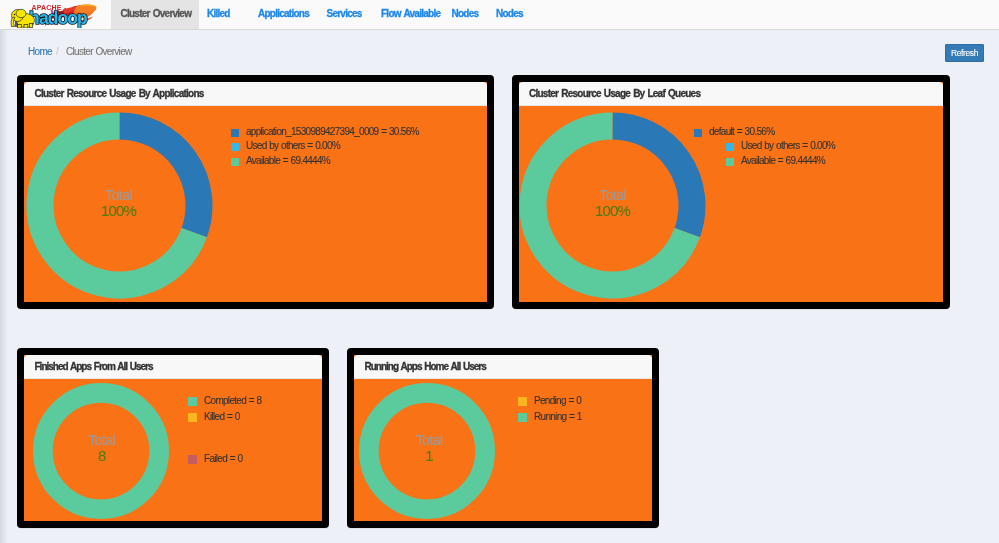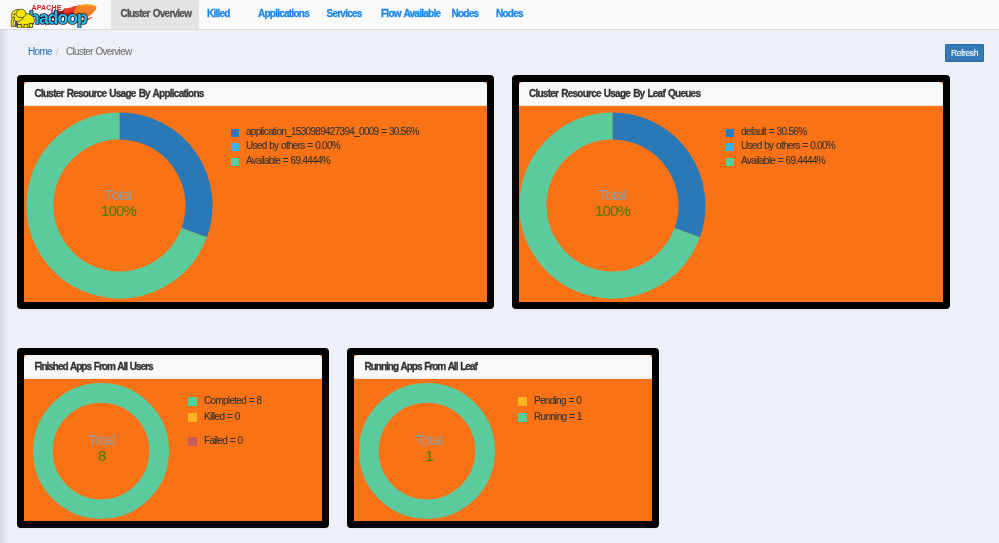--- a/index.html
+++ b/index.html
@@ -75,21 +75,21 @@
 <div class="panel" style="left:17px;top:75px;width:477px;height:234px">
   <div class="phead">Cluster Resource Usage By Applications</div>
 </div>
 <div class="panel" style="left:511.5px;top:75px;width:438px;height:234px">
   <div class="phead">Cluster Resource Usage By Leaf Queues</div>
 </div>
 <div class="panel" style="left:17px;top:348px;width:312px;height:180px">
   <div class="phead" style="letter-spacing:-1px">Finished Apps From All Users</div>
 </div>
 <div class="panel" style="left:347px;top:348px;width:312px;height:180px">
-  <div class="phead" style="letter-spacing:-1px">Running Apps From All Leaf</div>
+  <div class="phead" style="letter-spacing:-1px">Running Apps Home All Users</div>
 </div>
 
 <svg class="abs" style="left:26px;top:111.5px" width="187" height="187" viewBox="0 0 187 187">
   <path d="M 93.5 14 A 79.5 79.5 0 0 1 168.2 120.69" fill="none" stroke="#2a78b5" stroke-width="27"></path>
   <path d="M 168.2 120.69 A 79.5 79.5 0 1 1 93.5 14" fill="none" stroke="#5bca9c" stroke-width="27"></path>
 </svg>
 
 <svg class="abs" style="left:519px;top:111.5px" width="187" height="187" viewBox="0 0 187 187">
   <path d="M 93.5 14 A 79.5 79.5 0 0 1 168.2 120.69" fill="none" stroke="#2a78b5" stroke-width="27"></path>
   <path d="M 168.2 120.69 A 79.5 79.5 0 1 1 93.5 14" fill="none" stroke="#5bca9c" stroke-width="27"></path>
@@ -117,22 +117,22 @@
   </div>
 <div class="clabel" style="left:389px;top:433.6px;width:80px">
     <div class="t">Total</div>
     <div class="n">1</div>
   </div>
 
 <div class="lrow" style="left:231px;top:127.5px"><span class="sq sq8" style="background:#2a78b5"></span>application_1530989427394_0009 = 30.56%</div>
 <div class="lrow" style="left:231px;top:142px"><span class="sq sq8" style="background:#35b8e8"></span>Used by others = 0.00%</div>
 <div class="lrow" style="left:231px;top:156.5px"><span class="sq sq8" style="background:#5bca9c"></span>Available = 69.4444%</div>
 
-<div class="lrow" style="left:726px;top:127.5px"><span class="sq sq8" style="background:#2a78b5"></span>default = 30.56%</div>
+<div class="lrow" style="left:694px;top:127.5px"><span class="sq sq8" style="background:#2a78b5"></span>default = 30.56%</div>
 <div class="lrow" style="left:726px;top:142px"><span class="sq sq8" style="background:#35b8e8"></span>Used by others = 0.00%</div>
 <div class="lrow" style="left:726px;top:156.5px"><span class="sq sq8" style="background:#5bca9c"></span>Available = 69.4444%</div>
 
 <div class="lrow" style="left:188px;top:397px"><span class="sq sq9" style="background:#5bca9c"></span>Completed = 8</div>
 <div class="lrow" style="left:188px;top:413.3px"><span class="sq sq9" style="background:#fcb421"></span>Killed = 0</div>
-<div class="lrow" style="left:188px;top:437px"><span class="sq sq9" style="background:#c55c5f"></span>Failed = 0</div>
+<div class="lrow" style="left:188px;top:455px"><span class="sq sq9" style="background:#c55c5f"></span>Failed = 0</div>
 
 <div class="lrow" style="left:518px;top:397px"><span class="sq sq9" style="background:#fcb421"></span>Pending = 0</div>
 <div class="lrow" style="left:518px;top:413.3px"><span class="sq sq9" style="background:#5bca9c"></span>Running = 1</div>
 
 </body></html>

